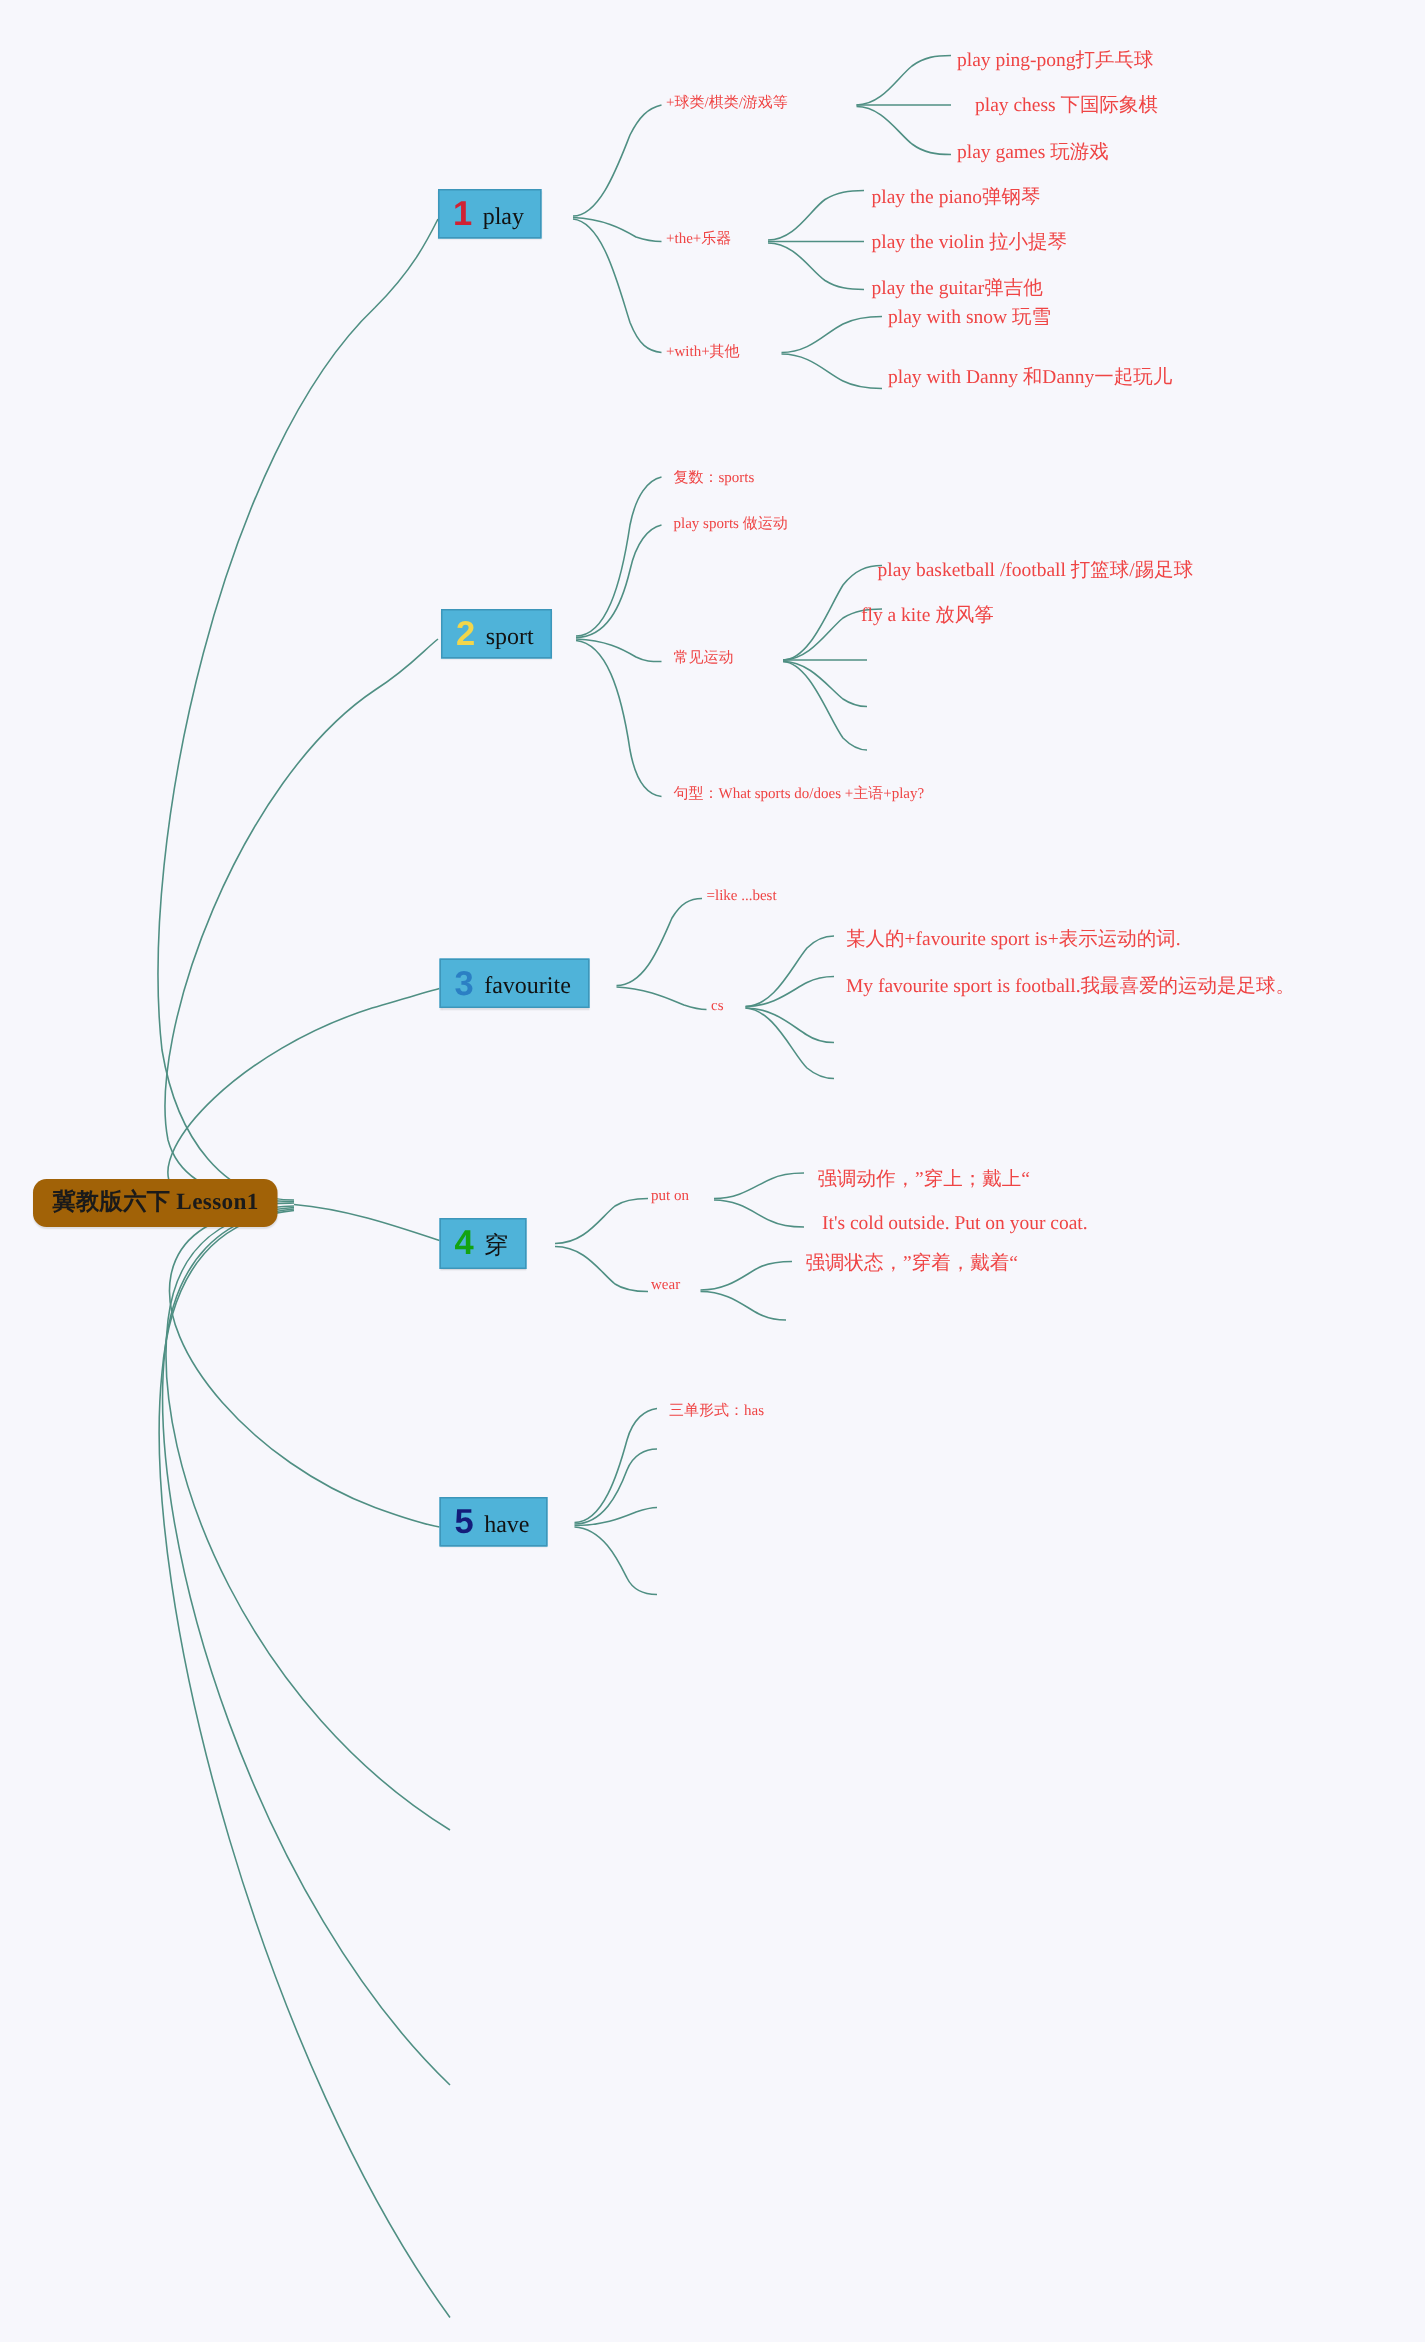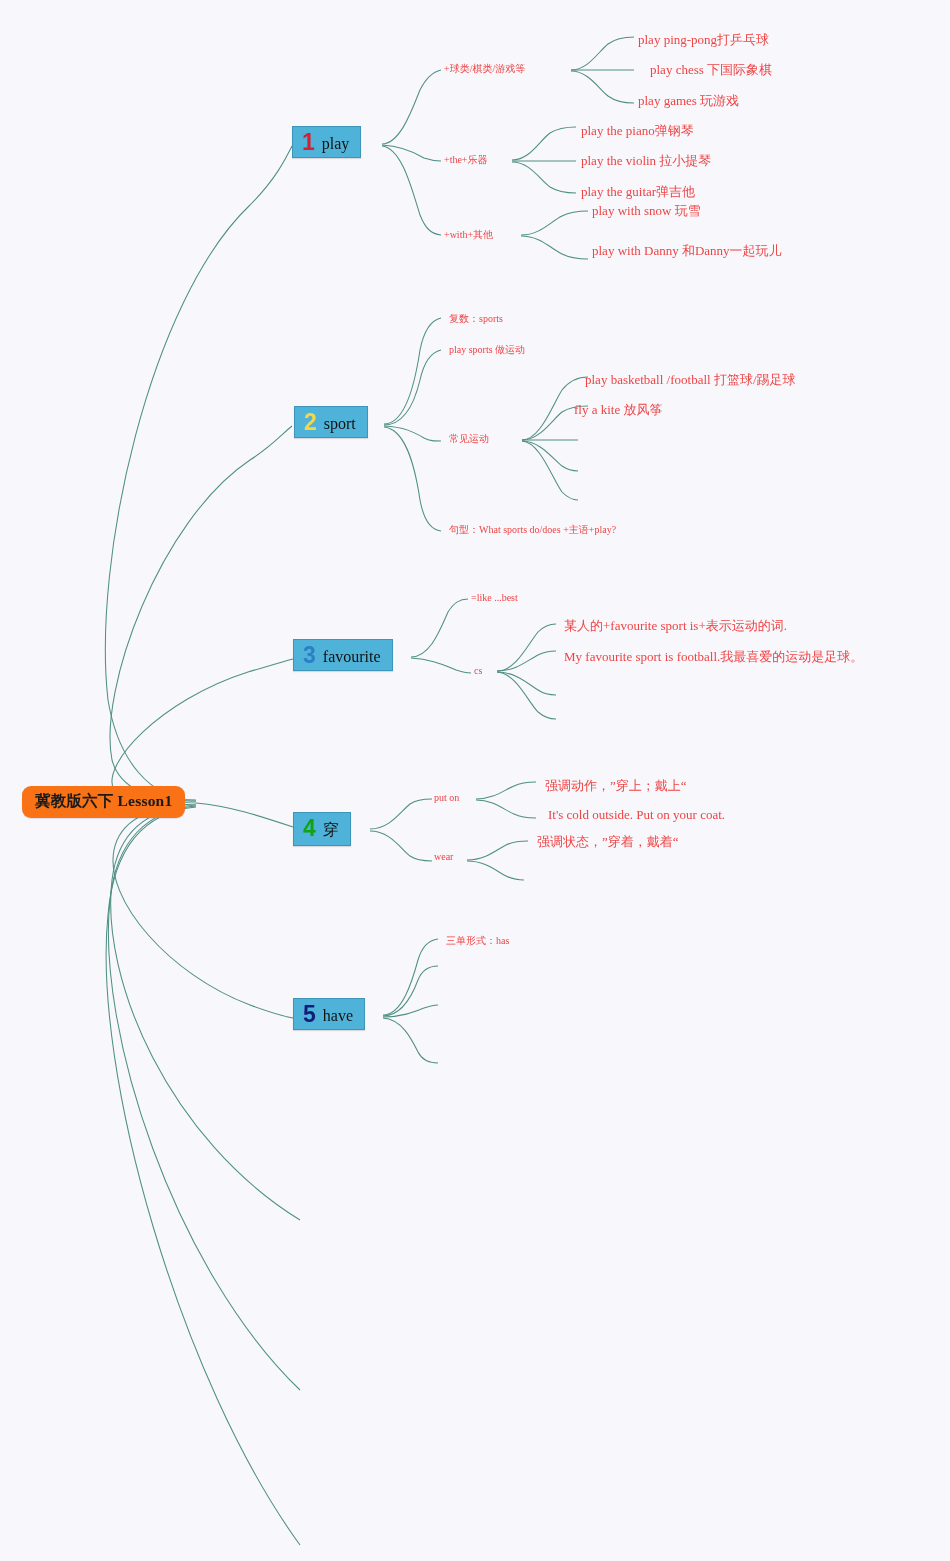--- a/index.html
+++ b/index.html
@@ -23,21 +23,21 @@
     height: 1561px;
     pointer-events: none;
   }
   .node {
     position: absolute;
     box-sizing: border-box;
     white-space: nowrap;
   }
   
   .root-node {
-    background: #f97316;
+    background: #a16207;
     border-radius: 9px;
     padding: 5px 13px 6px 13px;
     font-family: "Liberation Serif", "DejaVu Serif", serif;
     font-weight: bold;
     font-size: 15.5px;
     color: #1a1a1a;
     letter-spacing: 0.2px;
     box-shadow: 0 1px 1px rgba(0,0,0,0.10);
   }
   

